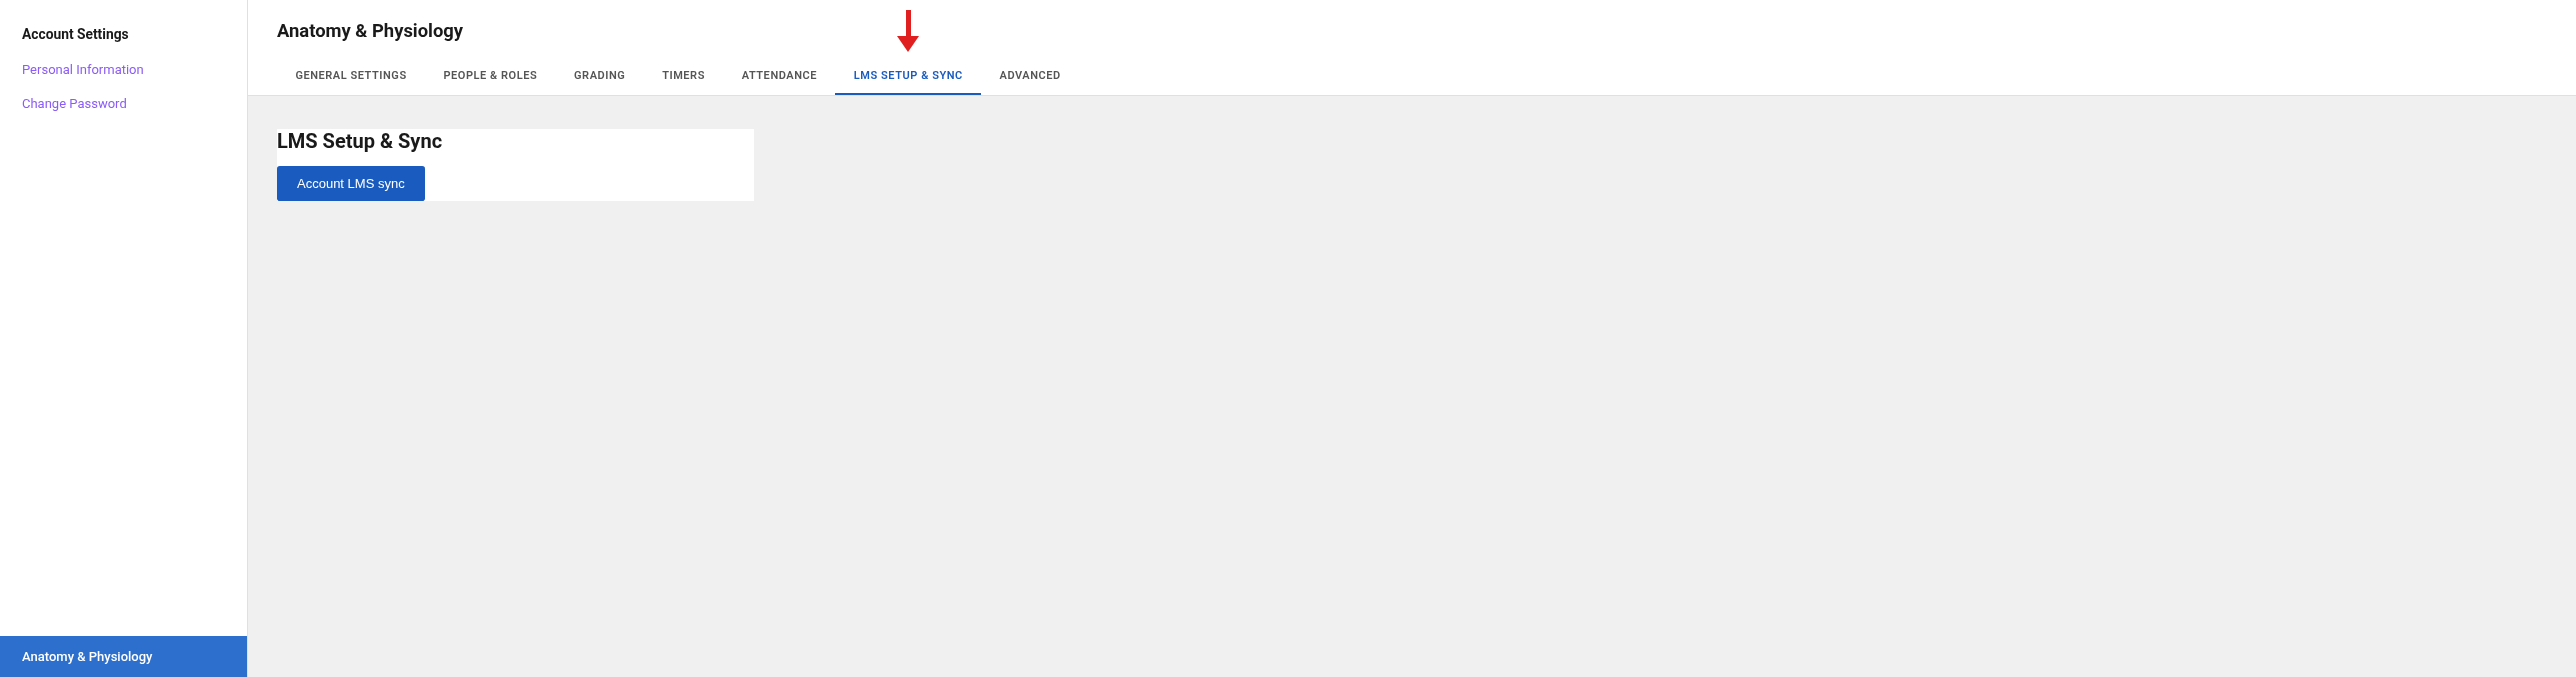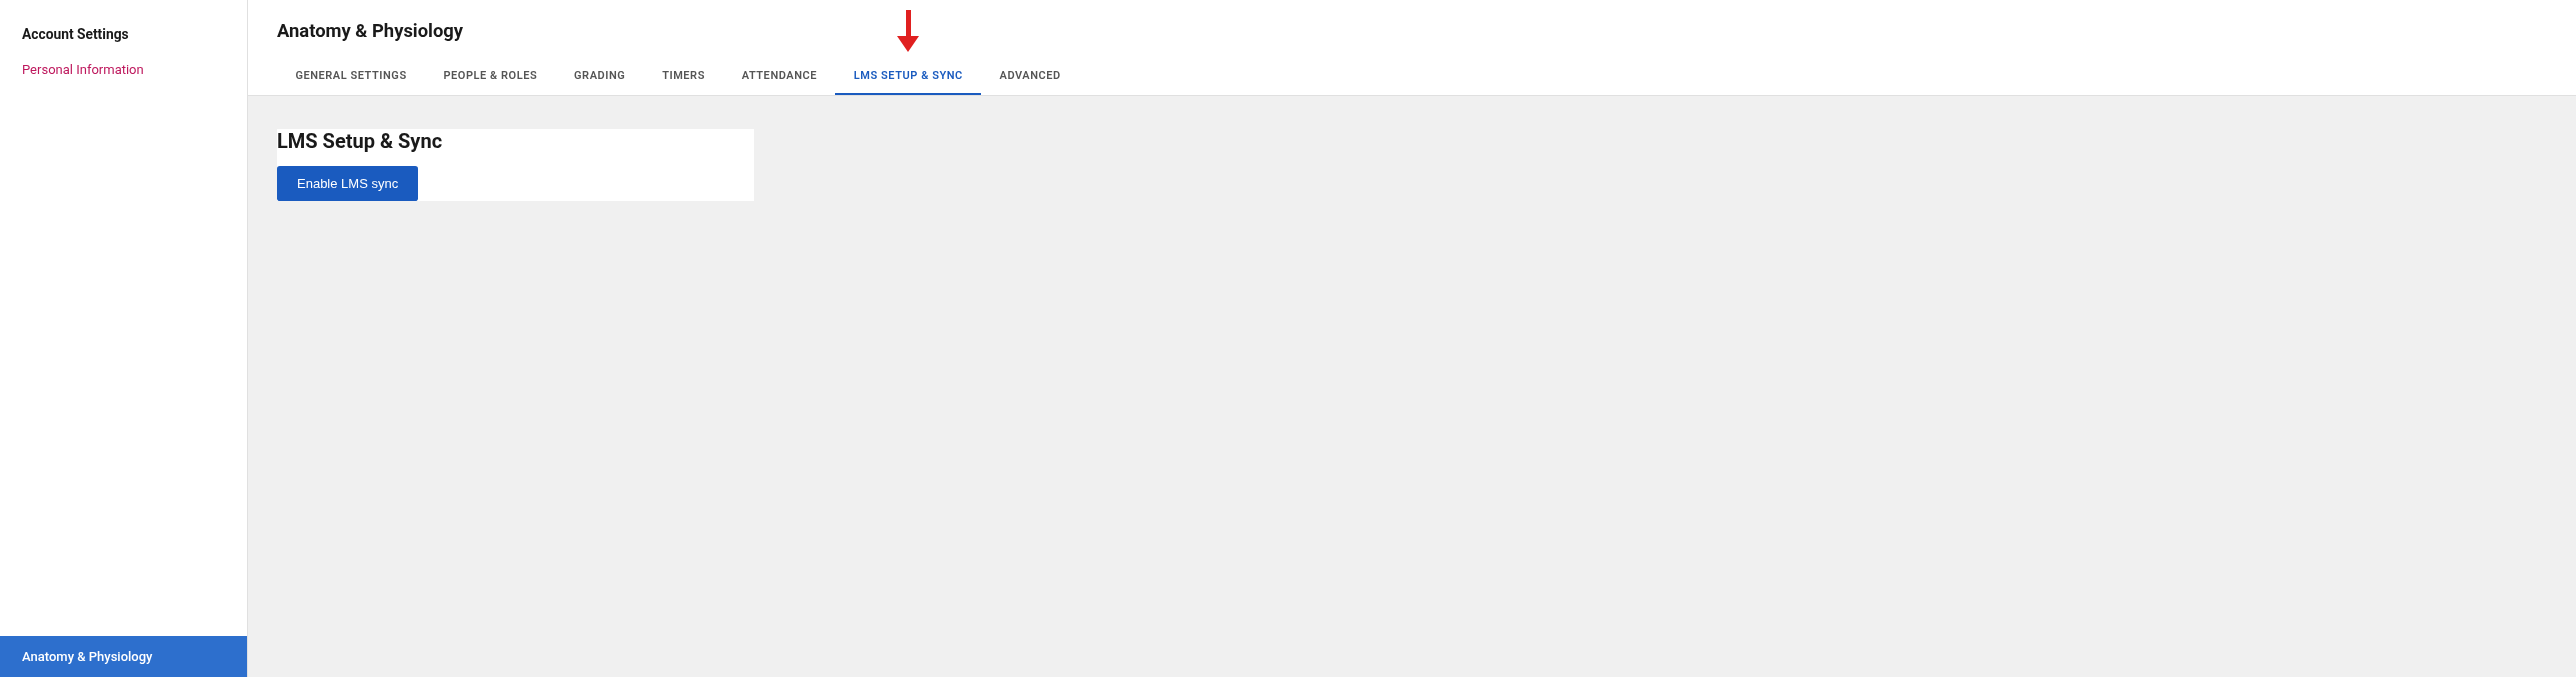--- a/index.html
+++ b/index.html
@@ -26,21 +26,21 @@
       flex-direction: column;
     }
     .sidebar-section-title {
       font-size: 13.8px;
       font-weight: 700;
       color: #1a1a1a;
       padding: 0 22px 11px 22px;
     }
     .sidebar-item {
       font-size: 13px;
-      color: #be185d;
+      color: #8b5cf6;
       padding: 9.2px 22px;
       cursor: pointer;
     }
     .sidebar-divider {
       height: 18.4px;
     }
     .sidebar-section-title.course-settings {
       padding-top: 9.2px;
     }
     .sidebar-course-item {
@@ -164,20 +164,21 @@
       position: relative;
     }
   </style>
 </head>
 <body>
 
 <div class="sidebar">
   <div class="sidebar-section-title">Account Settings</div>
 
   <div class="sidebar-item">Personal Information</div>
+  <div class="sidebar-item">Change Password</div>
 
   <div class="sidebar-divider"></div>
 
 
   <div class="sidebar-spacer"></div>
 
   <div class="sidebar-course-item">Anatomy &amp; Physiology</div>
 </div>
 
 <div class="main">
@@ -197,17 +198,17 @@
         </div>
         <div class="tab active">LMS SETUP &amp; SYNC</div>
       </div>
       <div class="tab">ADVANCED</div>
     </div>
   </div>
 
   <div class="content-area">
     <div class="lms-card">
       <div class="lms-title">LMS Setup &amp; Sync</div>
-      <button class="enable-btn">Enable LMS sync</button>
+      <button class="enable-btn">Account LMS sync</button>
     </div>
   </div>
 </div>
 
 
 </body></html>

